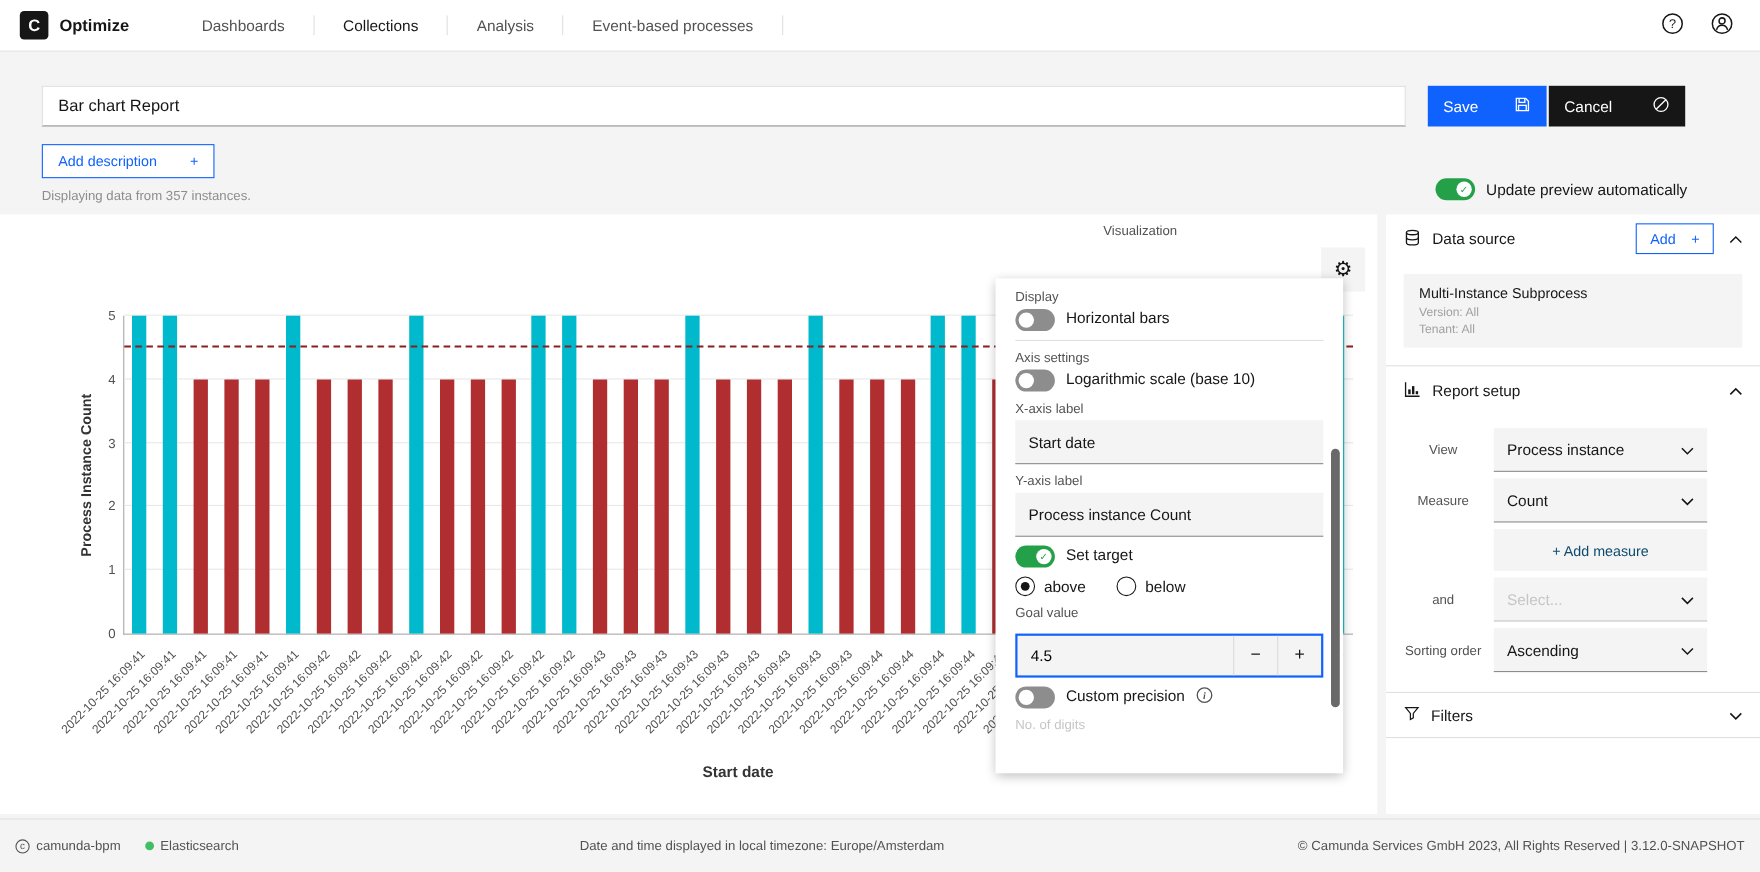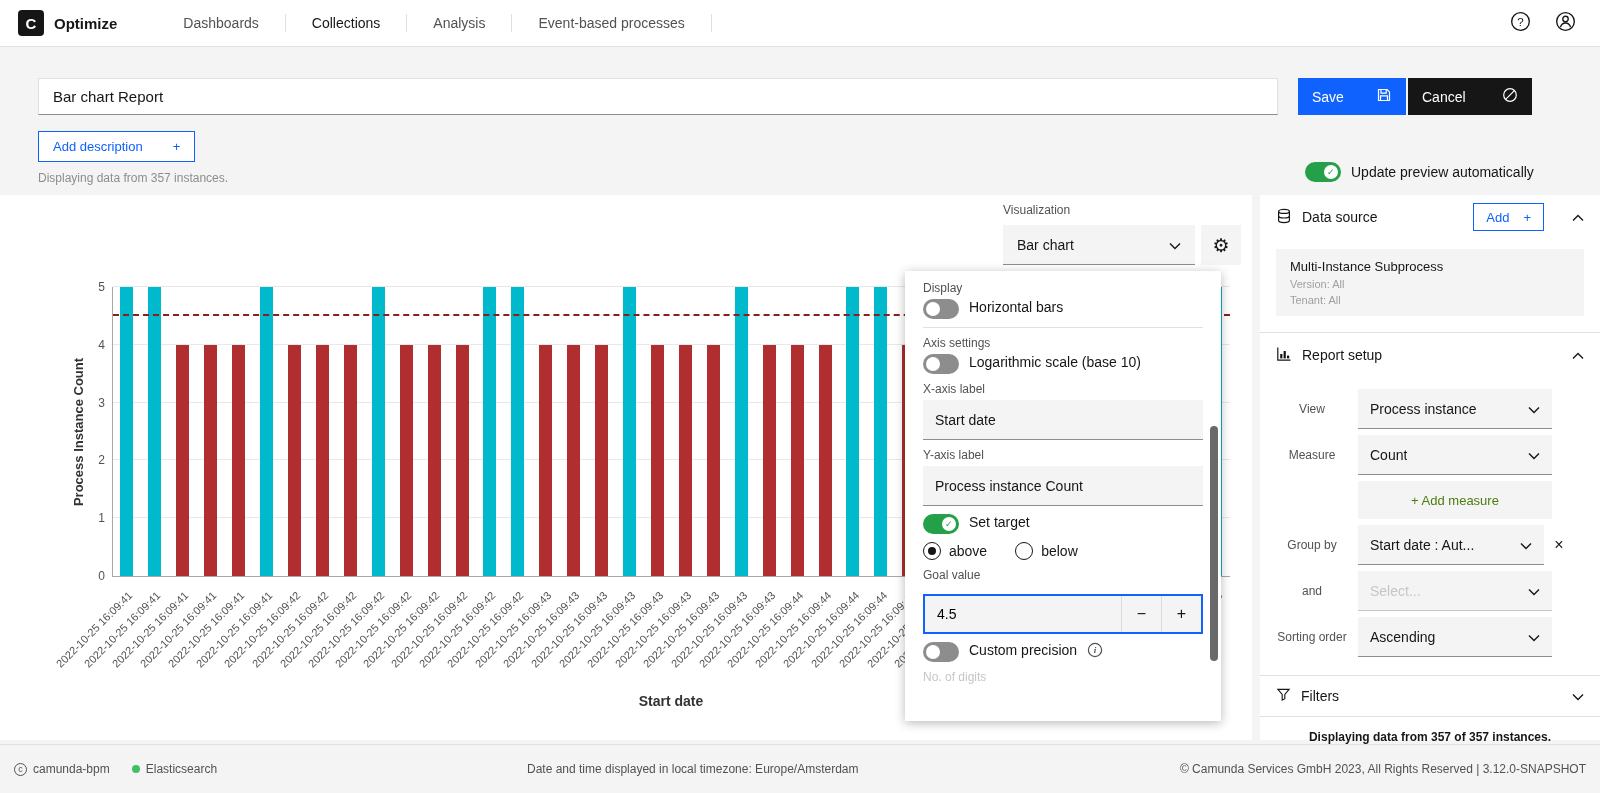--- a/index.html
+++ b/index.html
@@ -47,53 +47,53 @@
   .bars{position:absolute;inset:0;display:flex;align-items:flex-end}
   .slot{flex:1;display:flex;justify-content:center;align-items:flex-end;height:100%}
   .bar{width:13px}
   .target-line{position:absolute;left:0;right:0;border-top:2px dashed #8a1f1f}
   .xlabels{position:absolute;left:112px;top:388px;width:1118px;height:135px;overflow:visible}
   .xlabel{position:absolute;width:170px;text-align:right;font-size:11px;color:#525252;white-space:nowrap;transform:rotate(-45deg);transform-origin:100% 0}
   .ytitle{position:absolute;left:78px;top:237px;transform:translate(-50%,-50%) rotate(-90deg);font-weight:bold;font-size:13px;color:#333;white-space:nowrap}
   .xtitle{position:absolute;left:671px;top:498px;transform:translateX(-50%);font-weight:bold;font-size:14px;color:#333}
 
   
-  .popover{position:absolute;left:905px;top:76px;width:316px;height:450px;background:#fff;box-shadow:0 2px 10px rgba(0,0,0,.28);padding:2px 18px 0;overflow:hidden;z-index:20}
+  .popover{position:absolute;left:905px;top:58px;width:316px;height:450px;background:#fff;box-shadow:0 2px 10px rgba(0,0,0,.28);padding:2px 18px 0;overflow:hidden;z-index:20}
   .pop-heading{margin:8px 0 4px;font-size:12px;color:#525252}
   .pop-heading.dim{color:#c6c6c6;margin-top:4px}
   .toggle-row{display:flex;align-items:flex-start;gap:10px;font-size:14px;margin:4px 0 8px;color:#161616}
   .pop-divider{height:1px;background:#e0e0e0;margin:6px 0}
   .pop-input{display:block;width:100%;height:40px;background:#f4f4f4;border:none;border-bottom:1px solid #8d8d8d;padding:0 12px;font-size:14px;color:#161616;margin:2px 0 8px;font-family:"Liberation Sans",sans-serif}
   .radio-row{display:flex;align-items:center;gap:8px;font-size:14px;margin:6px 0 8px}
   .radio-row .radio-label{margin-right:20px}
   .radio-row .radio-label:last-child{margin-right:0}
   .num-input{display:flex;height:40px;border:2px solid #0f62fe;background:#f4f4f4;align-items:stretch;margin:12px 0 8px}
   .num-input input{flex:1;border:none;background:transparent;padding:0 12px;font-size:14px;min-width:0;font-family:"Liberation Sans",sans-serif}
   .num-btn{width:40px;border:none;background:transparent;border-left:1px solid #dcdcdc;font-size:16px;color:#161616;cursor:pointer;font-family:"Liberation Sans",sans-serif}
   .scroll-thumb{position:absolute;right:3px;top:155px;width:8px;height:235px;background:#696969;border-radius:4px}
   .info-glyph{width:16px;height:16px;flex:none}
 
   
   .sidebar{position:absolute;left:1260px;top:195px;width:340px;height:545px;background:#fff;display:flex;flex-direction:column}
   .sb-header{display:flex;align-items:center;gap:10px;height:44px;padding:0 16px;flex:none}
   .sb-header .chev{margin-left:auto}
   .sb-title{font-weight:normal;font-size:14px}
-  .add-btn{margin-left:auto;margin-right:18px;height:28px;border:1px solid #0f62fe;background:#fff;color:#0f62fe;font-size:13px;display:flex;align-items:center;gap:14px;padding:0 12px;cursor:pointer;font-family:"Liberation Sans",sans-serif}
+  .add-btn{margin-left:auto;margin-right:4px;height:28px;border:1px solid #0f62fe;background:#fff;color:#0f62fe;font-size:13px;display:flex;align-items:center;gap:14px;padding:0 12px;cursor:pointer;font-family:"Liberation Sans",sans-serif}
   .sb-sep{height:1px;background:#e0e0e0;flex:none}
   .sb-card{margin:10px 16px 16px;background:#f4f4f4;padding:10px 14px}
   .sb-card-name{font-size:13px;color:#161616}
   .sb-card-meta{font-size:11px;color:#a0a0a0;margin-top:4px}
   .rs-rows{padding:6px 0 12px}
   .rs-row{display:flex;align-items:center;margin:6px 16px 6px 16px;padding-right:32px;position:relative}
   .rs-row.removable{padding-right:14px}
   .rs-label{width:82px;text-align:center;font-size:12px;color:#525252;padding-right:10px;flex:none}
   .select{flex:1;height:40px;background:#f4f4f4;border-bottom:1px solid #8d8d8d;display:flex;align-items:center;justify-content:space-between;padding:0 12px;font-size:14px;cursor:pointer;min-width:0}
   .select .select-value{overflow:hidden;text-overflow:ellipsis;white-space:nowrap}
   .select.disabled{color:#c6c6c6;border-bottom-color:#c6c6c6;cursor:default}
-  .add-measure{flex:1;height:38px;background:#f4f4f4;color:#4d7c0f;font-size:13px;display:flex;align-items:center;justify-content:center;cursor:default}
+  .add-measure{flex:1;height:38px;background:#f4f4f4;color:#0c4a6e;font-size:13px;display:flex;align-items:center;justify-content:center;cursor:default}
   .remove-x{width:22px;text-align:center;font-size:16px;color:#161616;cursor:pointer;margin-left:4px;flex:none}
   .sb-note{font-weight:bold;font-size:12px;text-align:center;padding:13px 8px;color:#161616}
 
   
   .footer{position:absolute;left:0;bottom:0;width:1600px;height:49px;border-top:1px solid #e0e0e0;display:flex;align-items:center;font-size:12px;color:#525252;background:#f4f4f4}
   .f-left{display:flex;align-items:center;gap:22px;padding-left:14px}
   .f-item{display:flex;align-items:center;gap:6px}
   .green-dot{width:8px;height:8px;border-radius:50%;background:#42be65}
   .f-center{position:absolute;left:527px}
   .f-right{margin-left:auto;padding-right:14px}
@@ -169,28 +169,20 @@
 <div class="instances-note">Displaying data from 357 instances.</div>
 
 <div class="auto-preview">
   <div class="toggle on checked"></div>
   <span>Update preview automatically</span>
 </div>
 
 <section class="chart-panel">
 
   <div class="viz-label">Visualization</div>
-  <div class="viz-select">
-    <span>Bar chart</span>
-    <span>
-      <svg width="12" height="8" viewBox="0 0 12 8" fill="none" stroke="#161616" stroke-width="1.4">
-          <path d="M1 1.5l5 5 5-5"></path>
-        </svg>
-    </span>
-  </div>
   <button class="gear-btn">
       <span>⚙</span>
     </button>
 
   <div class="ytitle">Process Instance Count</div>
   <div class="plot">
       <span class="ytick" style="bottom: calc(0% - 7px);">0</span>
       <div class="gridline" style="bottom: 20%;"></div>
       <span class="ytick" style="bottom: calc(20% - 7px);">1</span>
       <div class="gridline" style="bottom: 40%;"></div>
@@ -475,30 +467,20 @@
           <span class="select-value">Count</span>
           <span><svg width="12" height="8" viewBox="0 0 12 8" fill="none" stroke="#161616" stroke-width="1.4">
               <path d="M1 1.5l5 5 5-5"></path>
             </svg></span>
         </div>
       </div>
       <div class="rs-row">
         <span class="rs-label"></span>
         <div class="add-measure">+ Add measure</div>
       </div>
-      <div class="rs-row removable">
-        <span class="rs-label">Group by</span>
-        <div class="select">
-          <span class="select-value">Start date : Aut...</span>
-          <span><svg width="12" height="8" viewBox="0 0 12 8" fill="none" stroke="#161616" stroke-width="1.4">
-              <path d="M1 1.5l5 5 5-5"></path>
-            </svg></span>
-        </div>
-        <div class="remove-x">×</div>
-      </div>
       <div class="rs-row">
         <span class="rs-label">and</span>
         <div class="select disabled">
           <span class="select-value">Select...</span>
           <span><svg width="12" height="8" viewBox="0 0 12 8" fill="none" stroke="#161616" stroke-width="1.4">
               <path d="M1 1.5l5 5 5-5"></path>
             </svg></span>
         </div>
       </div>
       <div class="rs-row">
@@ -520,21 +502,20 @@
         </svg>
     </span>
     <span class="sb-title">Filters</span>
     <span class="chev">
       <svg width="12" height="8" viewBox="0 0 12 8" fill="none" stroke="#161616" stroke-width="1.4">
           <path d="M1 1.5l5 5 5-5"></path>
         </svg>
     </span>
   </div>
   <div class="sb-sep"></div>
-  <div class="sb-note">Displaying data from 357 of 357 instances.</div>
 </aside>
 
 <footer class="footer">
   <div class="f-left">
     <span class="f-item">
       <span class="cam-circ">c</span>
       <span>camunda-bpm</span>
     </span>
     <span class="f-item">
       <span class="green-dot"></span>

